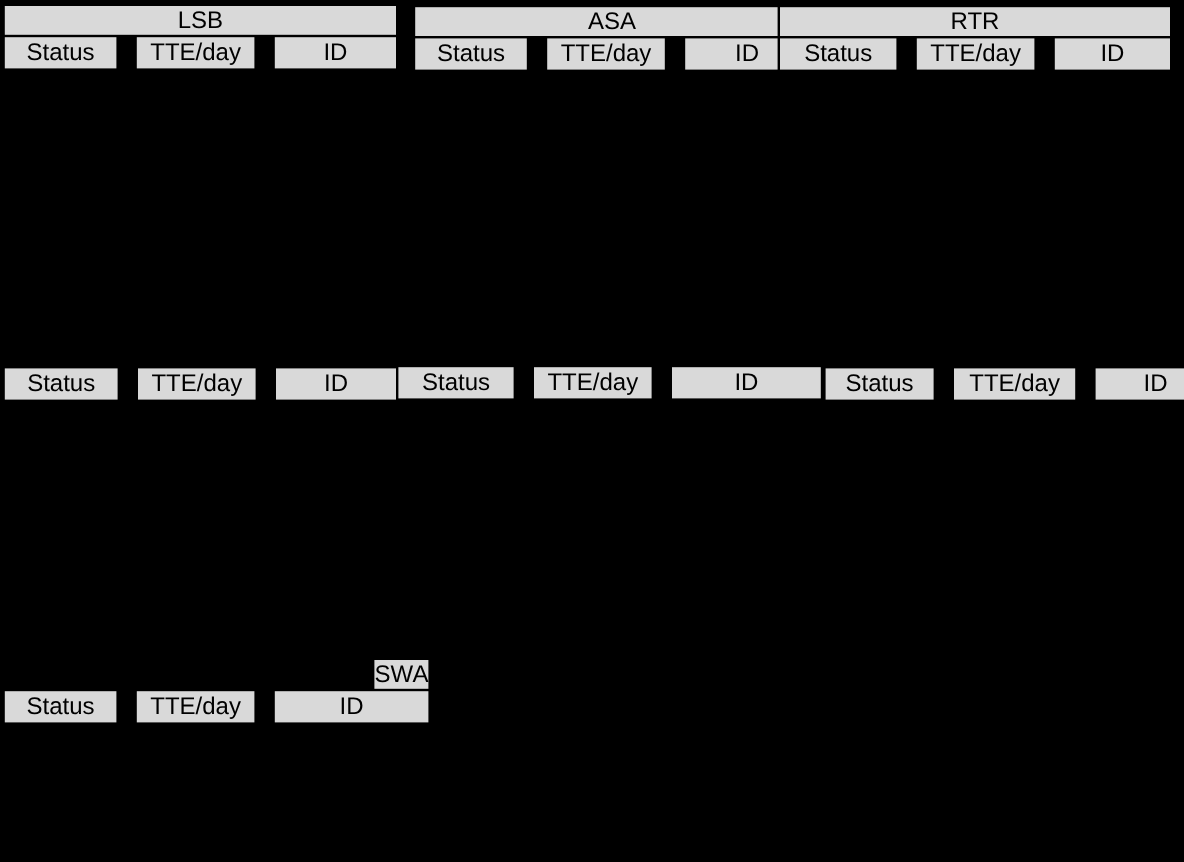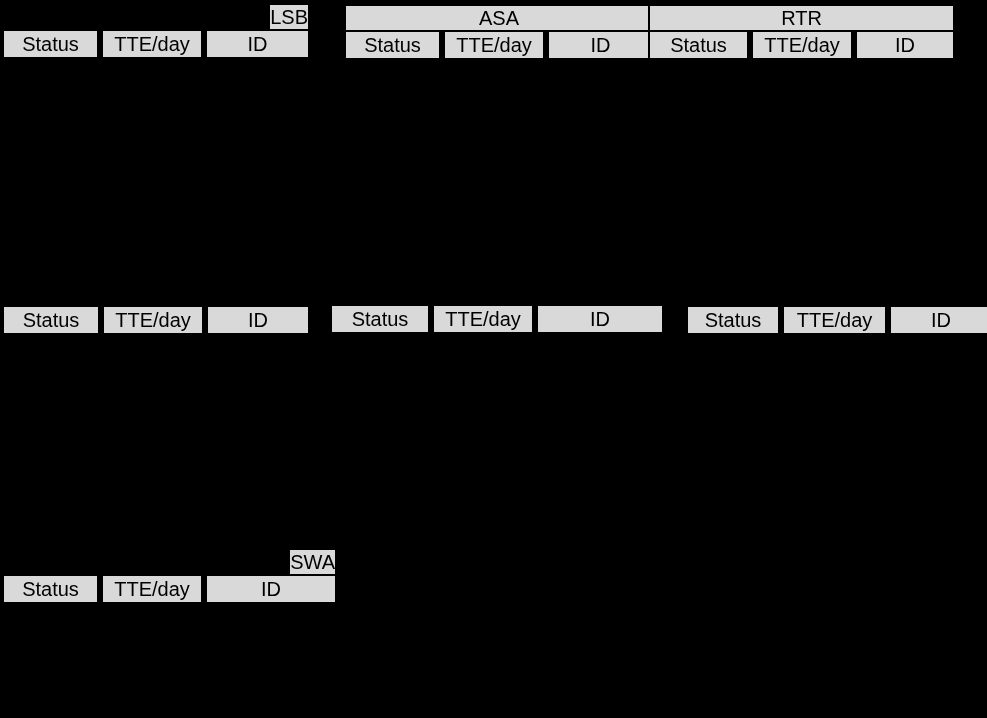--- a/index.html
+++ b/index.html
@@ -30,39 +30,39 @@
     height: 24px;
     display: flex;
     align-items: center;
     justify-content: center;
     font-size: 20px;
     line-height: 1;
     white-space: nowrap;
   }
   .hdr {
     display: grid;
-    gap: 6px;
+    gap: 17px;
   }
   .hcell {
     background: #d9d9d9;
     height: 26px;
     display: flex;
     align-items: center;
     justify-content: center;
     font-size: 20px;
     line-height: 1;
     white-space: nowrap;
   }
 </style>
 </head>
 <body>
 
 <div id="screen">
 
-  <div class="tbl" style="left:2px; top:3px;align-items:flex-end;">
+  <div class="tbl" style="left:2px; top:3px;">
     <div class="title-cell">LSB</div>
     <div class="hdr" style="grid-template-columns:93px 98px 101px;">
       <div class="hcell">Status</div>
       <div class="hcell">TTE/day</div>
       <div class="hcell">ID</div>
     </div>
   </div>
 
   <div class="tbl" style="left:344px; top:4px;">
     <div class="title-cell">ASA</div>

